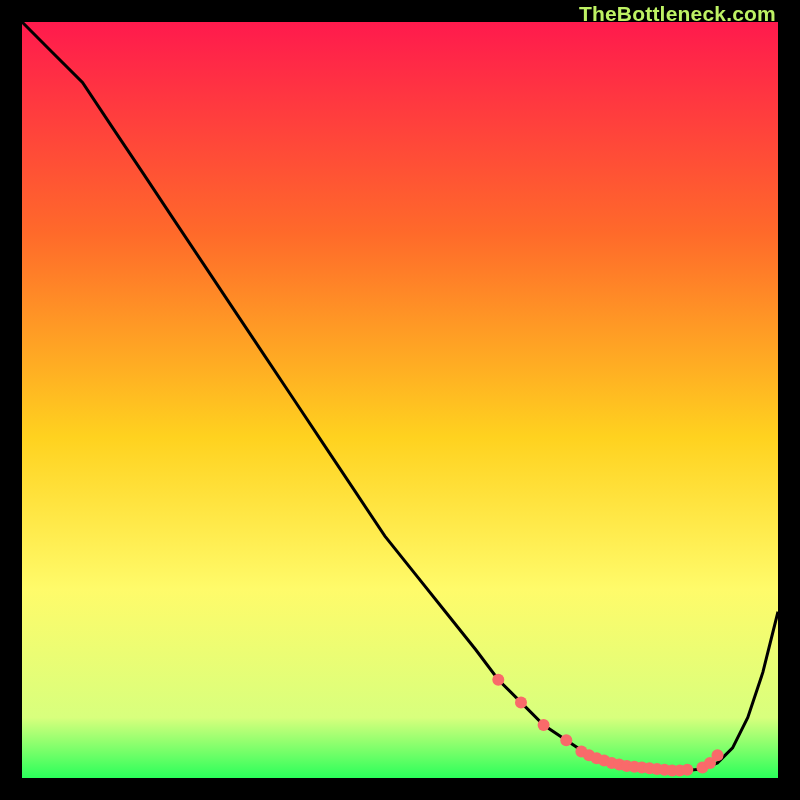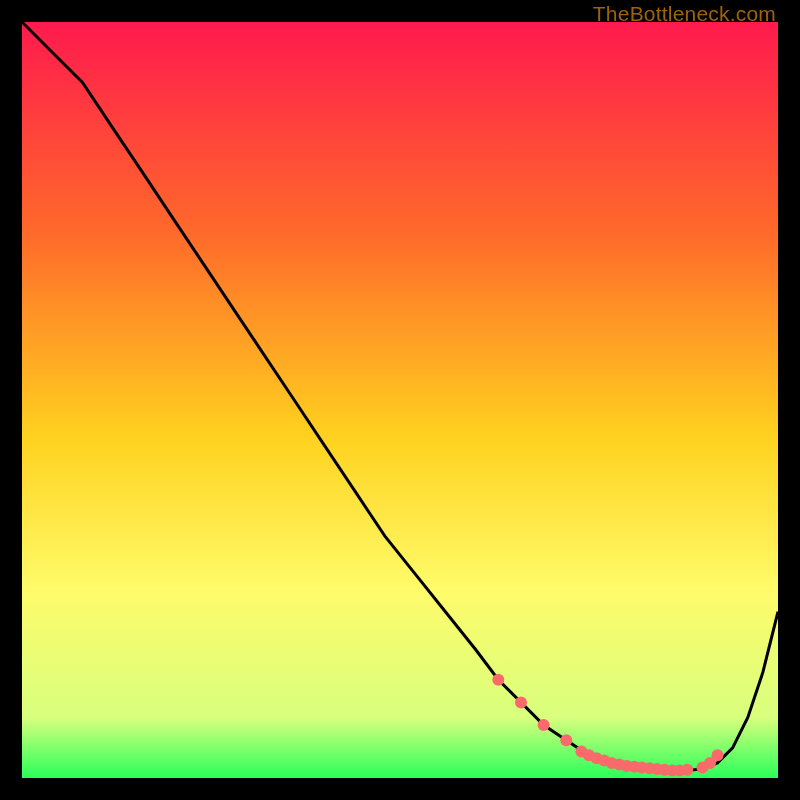--- a/index.html
+++ b/index.html
@@ -23,23 +23,23 @@
     position: absolute;
     left: 0;
     top: 0;
     width: 756px;
     height: 756px;
   }
   .watermark {
     position: absolute;
     top: 2px;
     right: 24px;
-    color: #a16207;
+    color: #bef264;
     font-size: 21px;
-    font-weight: 400;
+    font-weight: 700;
     letter-spacing: 0.2px;
   }
 </style>
 </head>
 <body>
 
 <div class="frame">
   <svg class="plot" viewBox="0 0 756 756" preserveAspectRatio="none">
     <defs>
       <linearGradient id="bg" x1="0" y1="0" x2="0" y2="1">

